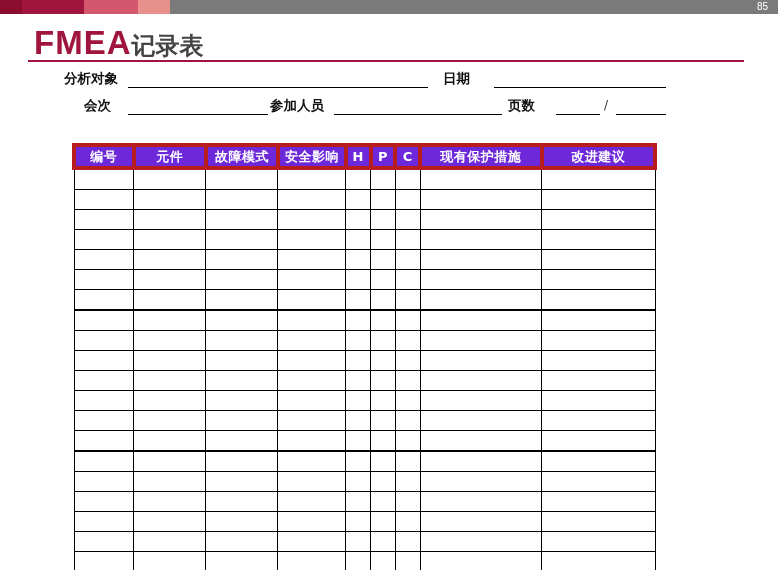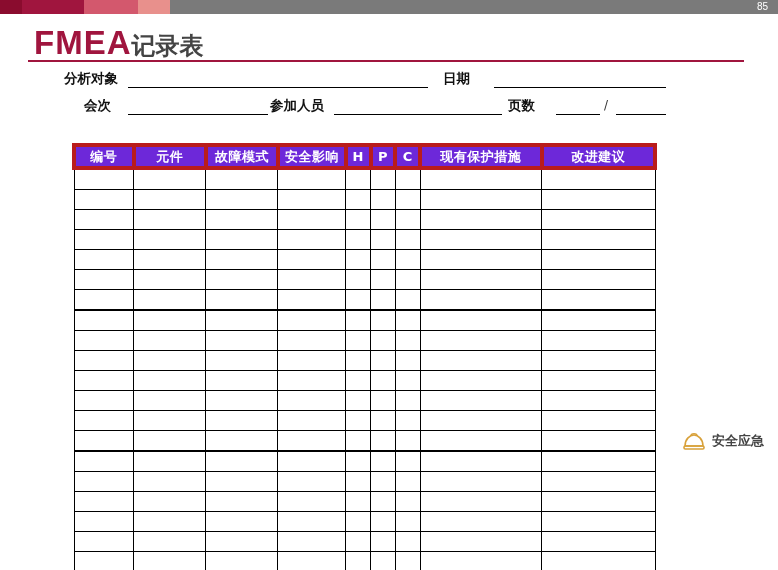--- a/index.html
+++ b/index.html
@@ -455,24 +455,14 @@
           <td></td>
           <td></td>
           <td></td>
           <td></td>
           <td></td>
           <td></td>
         </tr>
       </tbody>
   </table>
 
-  <div class="watermark">
-    <span class="wm-logo">
-      <svg width="24" height="22" viewBox="0 0 24 22">
-        <path d="M3 16 C3 9, 8 5, 12 5 C16 5, 21 9, 21 16 Z" fill="none" stroke="#d8a13a" stroke-width="1.6"></path>
-        <path d="M9 6 C9 3, 15 3, 15 6" fill="none" stroke="#d8a13a" stroke-width="1.6"></path>
-        <rect x="2" y="16" width="20" height="3" rx="1.2" fill="none" stroke="#d8a13a" stroke-width="1.6"></rect>
-      </svg>
-    </span>
-    <span class="wm-text">安全应急</span>
-  </div>
 
 </div>
 
 </body></html>

